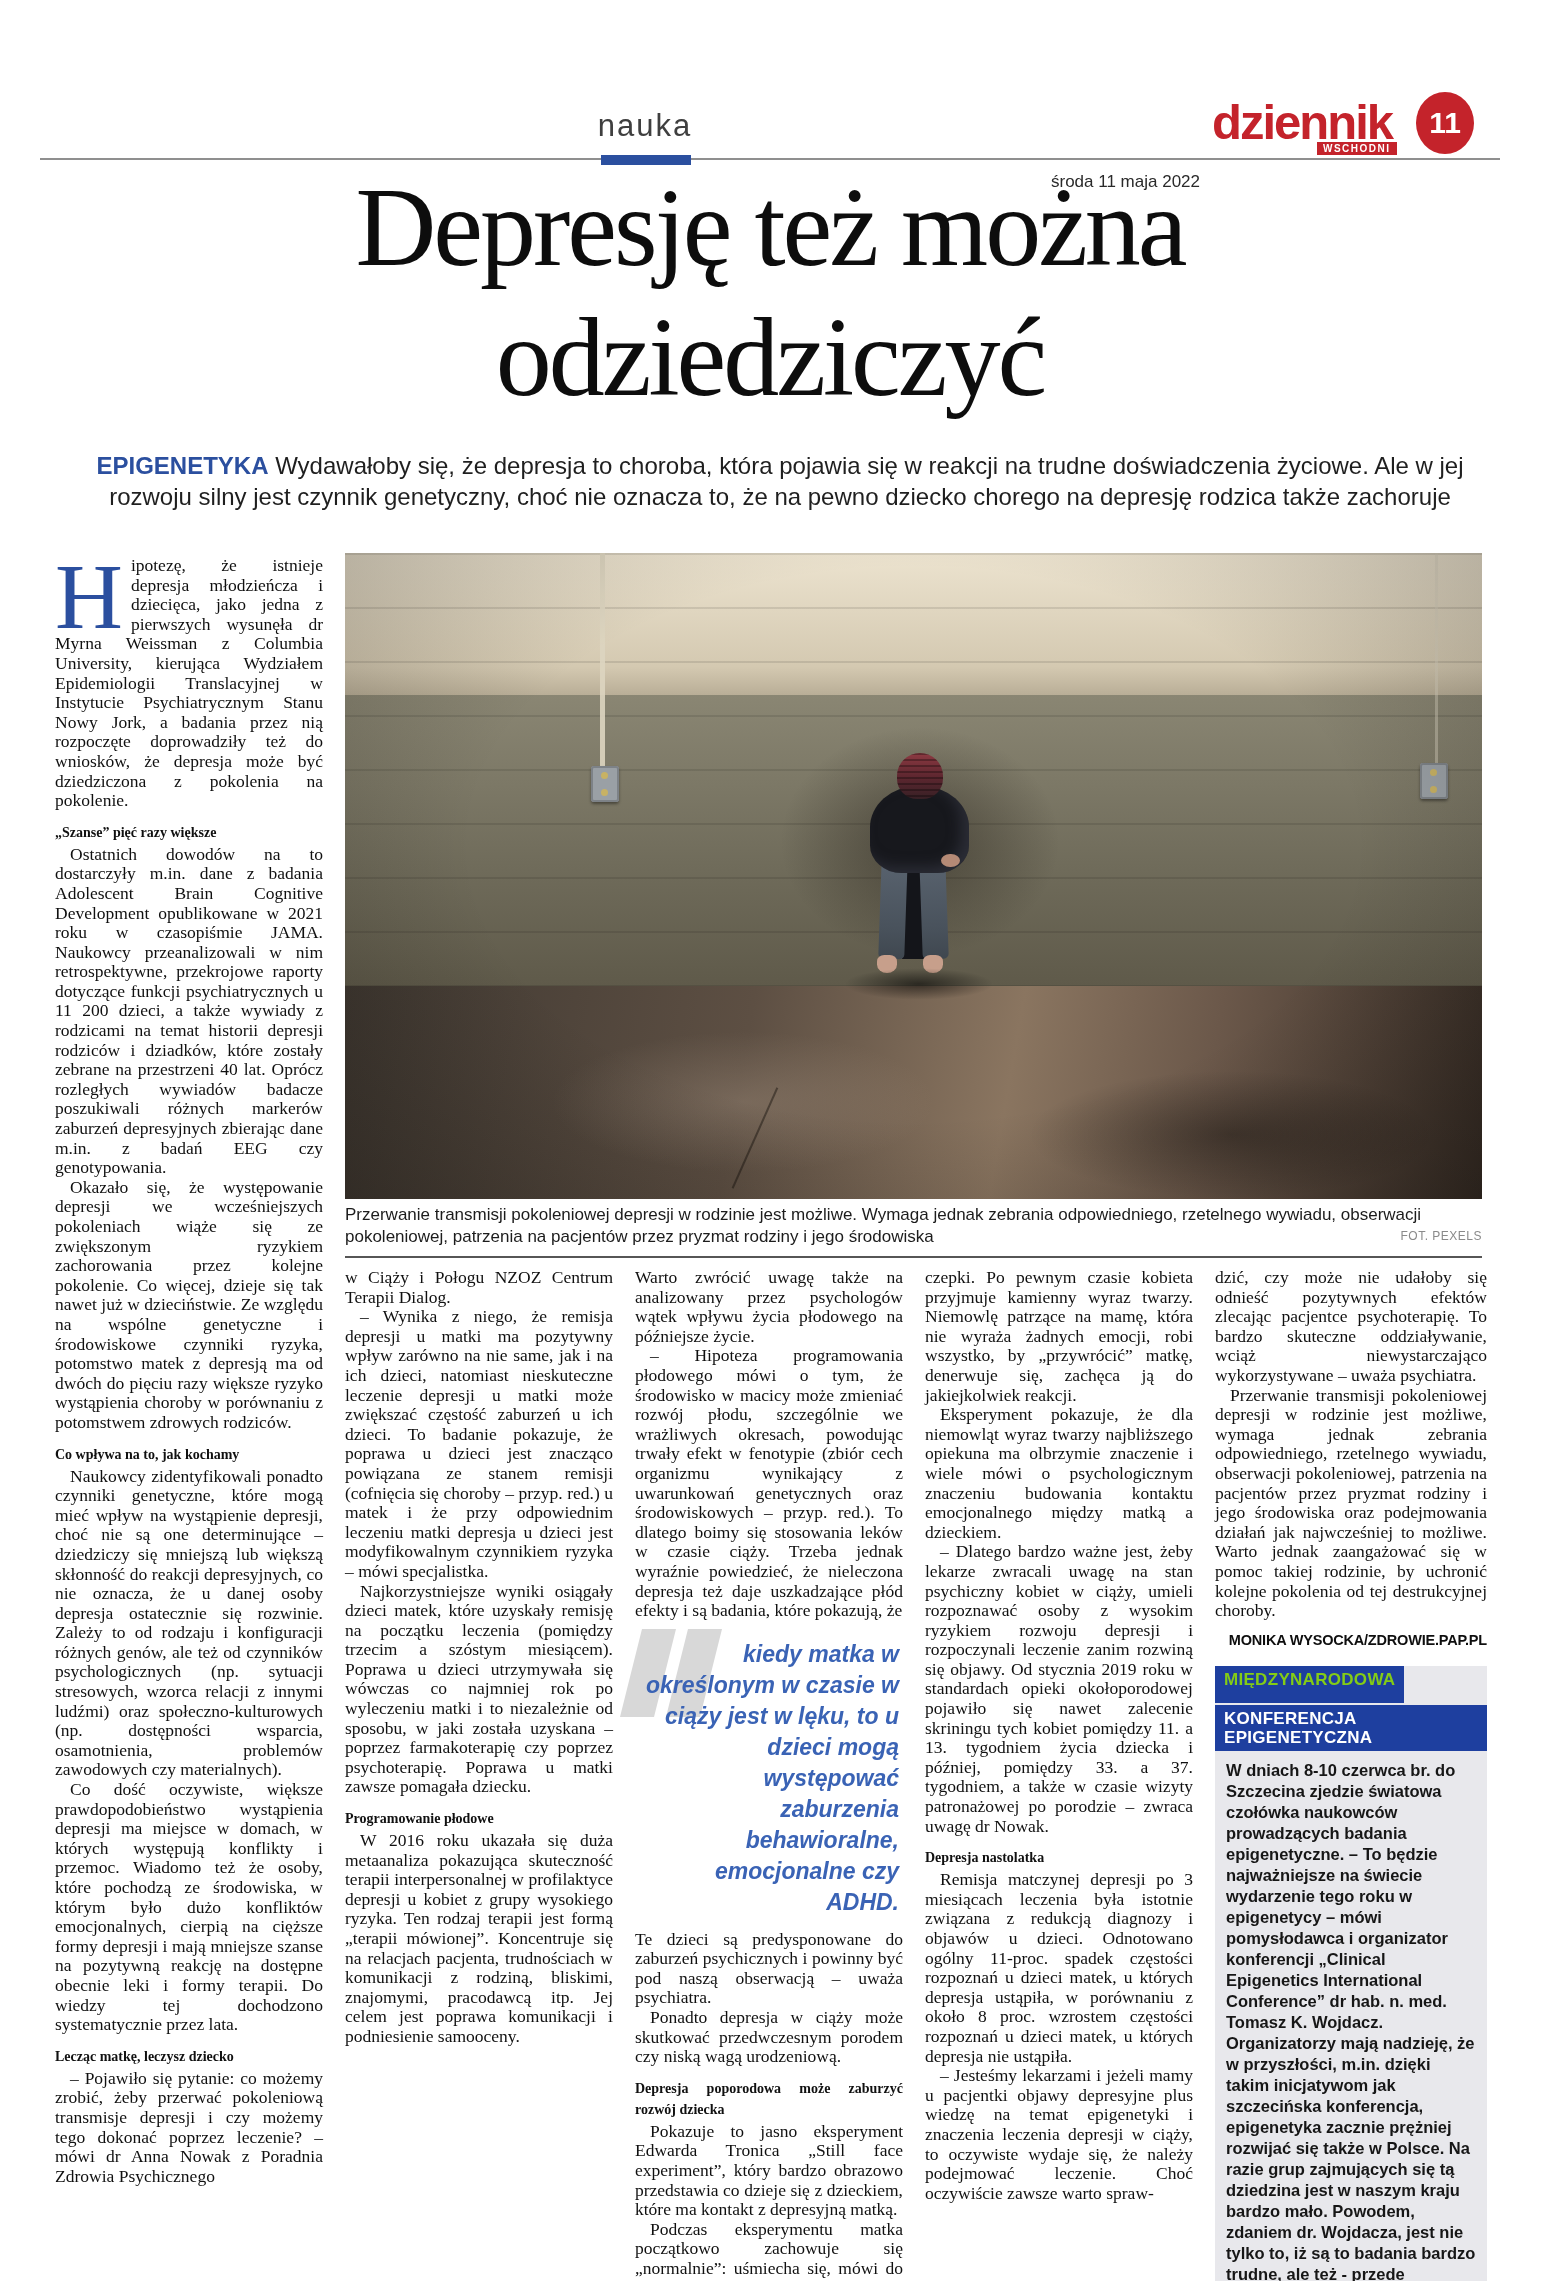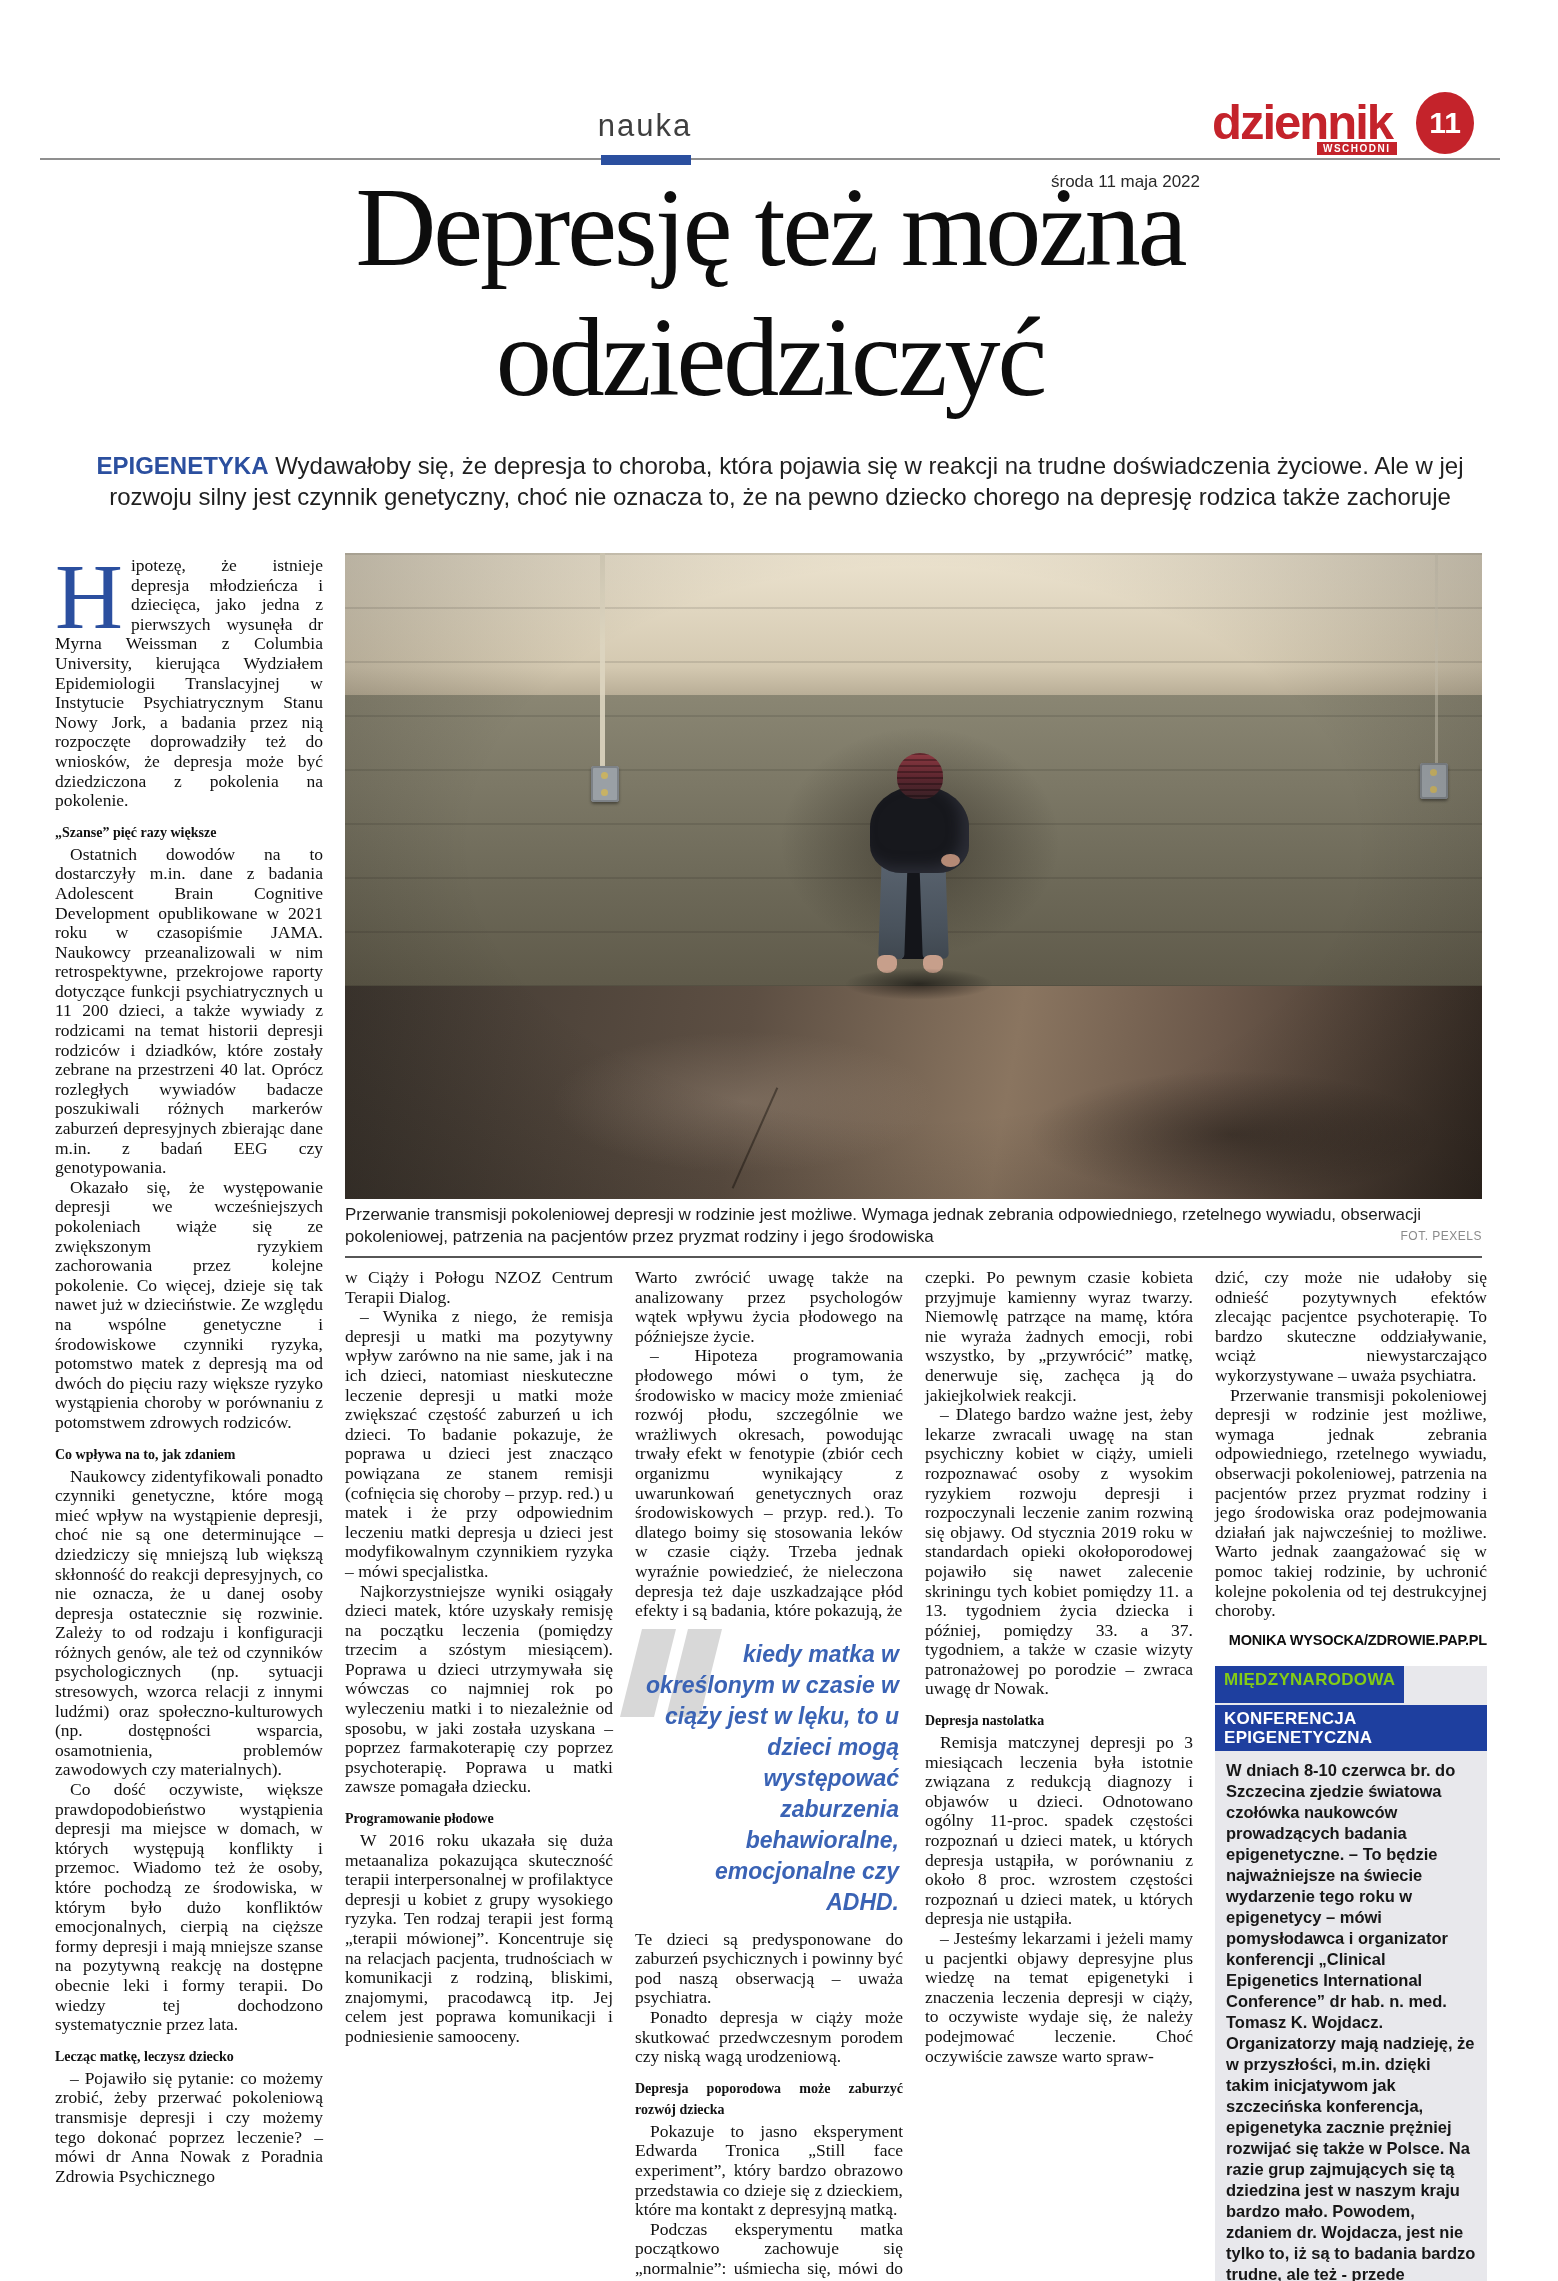--- a/index.html
+++ b/index.html
@@ -168,21 +168,21 @@
   <span>Przerwanie transmisji pokoleniowej depresji w rodzinie jest możliwe. Wymaga jednak zebrania odpowiedniego, rzetelnego wywiadu, obserwacji pokoleniowej, patrzenia na pacjentów przez pryzmat rodziny i jego środowiska</span>
   <span class="photo-credit">FOT. PEXELS</span>
 </div>
 <div class="caption-rule"></div>
 
 <div class="col col1">
   <p class="cont"><span class="dropcap">H</span><span>ipotezę, że istnieje depresja młodzieńcza i dziecięca, jako jedna z pierwszych wysunęła dr Myrna Weissman z Columbia University, kierująca Wydziałem Epidemiologii Translacyjnej w Instytucie Psychiatrycznym Stanu Nowy Jork, a badania przez nią rozpoczęte doprowadziły też do wniosków, że depresja może być dziedziczona z pokolenia na pokolenie.</span></p>
   <div class="subhead">„Szanse” pięć razy większe</div>
   <p>Ostatnich dowodów na to dostarczyły m.in. dane z badania Adolescent Brain Cognitive Development opublikowane w 2021 roku w czasopiśmie JAMA. Naukowcy przeanalizowali w nim retrospektywne, przekrojowe raporty dotyczące funkcji psychiatrycznych u 11 200 dzieci, a także wywiady z rodzicami na temat historii depresji rodziców i dziadków, które zostały zebrane na przestrzeni 40 lat. Oprócz rozległych wywiadów badacze poszukiwali różnych markerów zaburzeń depresyjnych zbierając dane m.in. z badań EEG czy genotypowania.</p>
   <p>Okazało się, że występowanie depresji we wcześniejszych pokoleniach wiąże się ze zwiększonym ryzykiem zachorowania przez kolejne pokolenie. Co więcej, dzieje się tak nawet już w dzieciństwie. Ze względu na wspólne genetyczne i środowiskowe czynniki ryzyka, potomstwo matek z depresją ma od dwóch do pięciu razy większe ryzyko wystąpienia choroby w porównaniu z potomstwem zdrowych rodziców.</p>
-  <div class="subhead">Co wpływa na to, jak zdaniem</div>
+  <div class="subhead">Co wpływa na to, jak kochamy</div>
   <p>Naukowcy zidentyfikowali ponadto czynniki genetyczne, które mogą mieć wpływ na wystąpienie depresji, choć nie są one determinujące – dziedziczy się mniejszą lub większą skłonność do reakcji depresyjnych, co nie oznacza, że u danej osoby depresja ostatecznie się rozwinie. Zależy to od rodzaju i konfiguracji różnych genów, ale też od czynników psychologicznych (np. sytuacji stresowych, wzorca relacji z innymi ludźmi) oraz społeczno-kulturowych (np. dostępności wsparcia, osamotnienia, problemów zawodowych czy materialnych).</p>
   <p>Co dość oczywiste, większe prawdopodobieństwo wystąpienia depresji ma miejsce w domach, w których występują konflikty i przemoc. Wiadomo też że osoby, które pochodzą ze środowiska, w którym było dużo konfliktów emocjonalnych, cierpią na cięższe formy depresji i mają mniejsze szanse na pozytywną reakcję na dostępne obecnie leki i formy terapii. Do wiedzy tej dochodzono systematycznie przez lata.</p>
   <div class="subhead">Lecząc matkę, leczysz dziecko</div>
   <p>– Pojawiło się pytanie: co możemy zrobić, żeby przerwać pokoleniową transmisje depresji i czy możemy tego dokonać poprzez leczenie? – mówi dr Anna Nowak z Poradnia Zdrowia Psychicznego</p>
 </div>
 
 <div class="col col2">
   <p class="cont">w Ciąży i Połogu NZOZ Centrum Terapii Dialog.</p>
   <p>– Wynika z niego, że remisja depresji u matki ma pozytywny wpływ zarówno na nie same, jak i na ich dzieci, natomiast nieskuteczne leczenie depresji u matki może zwiększać częstość zaburzeń u ich dzieci. To badanie pokazuje, że poprawa u dzieci jest znacząco powiązana ze stanem remisji (cofnięcia się choroby – przyp. red.) u matek i że przy odpowiednim leczeniu matki depresja u dzieci jest modyfikowalnym czynnikiem ryzyka – mówi specjalistka.</p>
   <p>Najkorzystniejsze wyniki osiągały dzieci matek, które uzyskały remisję na początku leczenia (pomiędzy trzecim a szóstym miesiącem). Poprawa u dzieci utrzymywała się wówczas co najmniej rok po wyleczeniu matki i to niezależnie od sposobu, w jaki została uzyskana – poprzez farmakoterapię czy poprzez psychoterapię. Poprawa u matki zawsze pomagała dziecku.</p>
@@ -199,20 +199,21 @@
   </div>
   <p class="cont">Te dzieci są predysponowane do zaburzeń psychicznych i powinny być pod naszą obserwacją – uważa psychiatra.</p>
   <p>Ponadto depresja w ciąży może skutkować przedwczesnym porodem czy niską wagą urodzeniową.</p>
   <div class="subhead">Depresja poporodowa może zaburzyć rozwój dziecka</div>
   <p>Pokazuje to jasno eksperyment Edwarda Tronica „Still face experiment”, który bardzo obrazowo przedstawia co dzieje się z dzieckiem, które ma kontakt z depresyjną matką.</p>
   <p>Podczas eksperymentu matka początkowo zachowuje się „normalnie”: uśmiecha się, mówi do dziecka, a ono reaguje na te za-</p>
 </div>
 
 <div class="col col4">
   <p class="cont">czepki. Po pewnym czasie kobieta przyjmuje kamienny wyraz twarzy. Niemowlę patrzące na mamę, która nie wyraża żadnych emocji, robi wszystko, by „przywrócić” matkę, denerwuje się, zachęca ją do jakiejkolwiek reakcji.</p>
+  <p>Eksperyment pokazuje, że dla niemowląt wyraz twarzy najbliższego opiekuna ma olbrzymie znaczenie i wiele mówi o psychologicznym znaczeniu budowania kontaktu emocjonalnego między matką a dzieckiem.</p>
   <p>– Dlatego bardzo ważne jest, żeby lekarze zwracali uwagę na stan psychiczny kobiet w ciąży, umieli rozpoznawać osoby z wysokim ryzykiem rozwoju depresji i rozpoczynali leczenie zanim rozwiną się objawy. Od stycznia 2019 roku w standardach opieki okołoporodowej pojawiło się nawet zalecenie skriningu tych kobiet pomiędzy 11. a 13. tygodniem życia dziecka i później, pomiędzy 33. a 37. tygodniem, a także w czasie wizyty patronażowej po porodzie – zwraca uwagę dr Nowak.</p>
   <div class="subhead">Depresja nastolatka</div>
   <p>Remisja matczynej depresji po 3 miesiącach leczenia była istotnie związana z redukcją diagnozy i objawów u dzieci. Odnotowano ogólny 11-proc. spadek częstości rozpoznań u dzieci matek, u których depresja ustąpiła, w porównaniu z około 8 proc. wzrostem częstości rozpoznań u dzieci matek, u których depresja nie ustąpiła.</p>
   <p>– Jesteśmy lekarzami i jeżeli mamy u pacjentki objawy depresyjne plus wiedzę na temat epigenetyki i znaczenia leczenia depresji w ciąży, to oczywiste wydaje się, że należy podejmować leczenie. Choć oczywiście zawsze warto spraw-</p>
 </div>
 
 <div class="col col5">
   <p class="cont">dzić, czy może nie udałoby się odnieść pozytywnych efektów zlecając pacjentce psychoterapię. To bardzo skuteczne oddziaływanie, wciąż niewystarczająco wykorzystywane – uważa psychiatra.</p>
   <p>Przerwanie transmisji pokoleniowej depresji w rodzinie jest możliwe, wymaga jednak zebrania odpowiedniego, rzetelnego wywiadu, obserwacji pokoleniowej, patrzenia na pacjentów przez pryzmat rodziny i jego środowiska oraz podejmowania działań jak najwcześniej to możliwe. Warto jednak zaangażować się w pomoc takiej rodzinie, by uchronić kolejne pokolenia od tej destrukcyjnej choroby.</p>
   <div class="author-credit">MONIKA WYSOCKA/ZDROWIE.PAP.PL</div>

